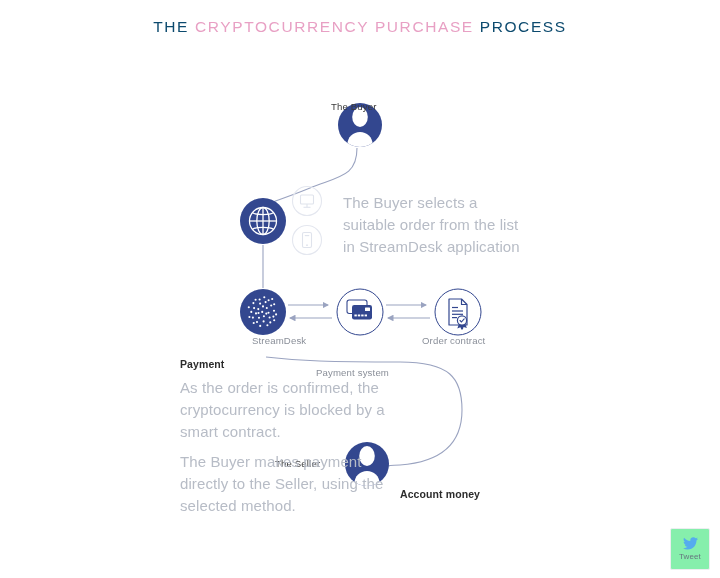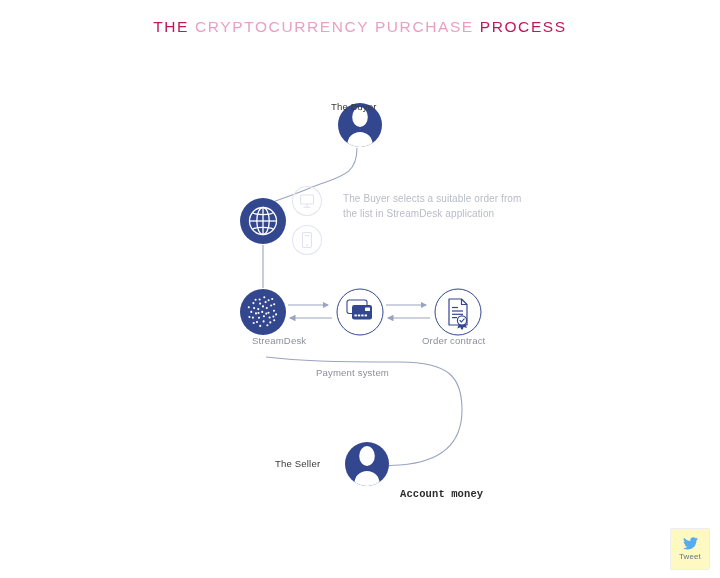--- a/index.html
+++ b/index.html
@@ -21,21 +21,21 @@
     position: absolute;
     top: 18px;
     left: 0;
     width: 720px;
     text-align: center;
     font-size: 15.5px;
     letter-spacing: 1.6px;
     font-weight: 400;
     white-space: nowrap;
   }
-  .title-gray { color: #be185d; margin-top: 16px; }
+  .title-gray { color: #0c4a6e; margin-top: 16px; }
   .title-pink { color: #e8a0c4; }
 
   
   .infographic {
     position: absolute;
     top: 0; left: 0;
     width: 720px;
     height: 578px;
   }
   .svg-layer {
@@ -47,55 +47,55 @@
   
   .block { position: absolute; }
   .block-title {
     font-size: 10.5px;
     font-weight: 700;
     color: #2b2b2b;
     margin: 0 0 7px 0;
     letter-spacing: 0.1px;
   }
   .block-para {
-    font-size: 10px;
+    font-size: 15px;
     color: #b7bcc6;
     line-height: 1.45;
     margin: 0 0 9px 0;
     letter-spacing: 0.1px;
   }
   .block-para:last-child { margin-bottom: 0; }
 
   .node-label {
     position: absolute;
     font-size: 9.6px;
     color: #8a8f99;
     white-space: nowrap;
     letter-spacing: 0.15px;
   }
   .node-label.dark { color: #3a3a3a; }
 
   #block-order   { left: 343px; top: 192px; width: 185px; }
   #block-payment { left: 180px; top: 358px; width: 215px; }
-  #block-account { left: 400px; top: 488px; width: 215px; font-family: Liberation Mono, monospace; }
+  #block-account { left: 400px; top: 488px; width: 215px; }
 
   #label-buyer        { left: 331px; top: 81px; margin-top: 20px; }
   #label-streamdesk   { left: 234px; top: 335px; margin-left: 18px; }
   #label-payment-sys  { left: 316px; top: 335px; margin-top: 32px; }
   #label-smart        { left: 422px; top: 335px; }
   #label-seller       { left: 275px; top: 458px; }
 
   
   .tweet-widget {
     position: absolute;
     right: 10px;
     bottom: 8px;
     width: 38px;
     height: 40px;
-    background: #fef9c3;
+    background: #86efac;
     border: 1px solid #eceef0;
     border-radius: 2px;
     display: flex;
     flex-direction: column;
     align-items: center;
     justify-content: center;
     cursor: pointer;
   }
   .tweet-widget .bird { line-height: 0; margin-bottom: 2px; }
   .tweet-label {
@@ -267,20 +267,25 @@
   <div class="node-label dark" id="label-buyer">The Buyer</div>
   <div class="node-label" id="label-streamdesk">StreamDesk</div>
   <div class="node-label" id="label-payment-sys">Payment system</div>
   <div class="node-label" id="label-smart">Order contract</div>
   <div class="node-label dark" id="label-seller">The Seller</div>
 
   <div class="block" id="block-order">
     <p class="block-para">The Buyer selects a suitable order from the list in StreamDesk application</p>
   </div>
 
+  <div class="block" id="block-payment">
+    <p class="block-title">Payment</p>
+    <p class="block-para">As the order is confirmed, the cryptocurrency is blocked by a smart contract.</p>
+    <p class="block-para">The Buyer makes payment directly to the Seller, using the selected method.</p>
+  </div>
 
   <div class="block" id="block-account">
     <p class="block-title">Account money</p>
   </div>
 </div>
 
 <div class="tweet-widget">
   <span class="bird">
     <svg width="15" height="13" viewBox="0 0 24 20" xmlns="http://www.w3.org/2000/svg">
       <path fill="#55acee" d="M24 2.4c-.9.4-1.8.7-2.8.8 1-.6 1.8-1.6 2.2-2.7-1 .6-2 1-3.1 1.2A4.9 4.9 0 0 0 11.8 6C7.7 5.8 4.1 3.8 1.7.8 1.2 1.6 1 2.5 1 3.5c0 1.7.9 3.2 2.2 4.1-.8 0-1.6-.2-2.2-.6 0 2.4 1.7 4.4 3.9 4.8-.4.1-.8.2-1.3.2-.3 0-.6 0-.9-.1.6 2 2.4 3.4 4.6 3.4-1.7 1.3-3.8 2.1-6.1 2.1H0a13.9 13.9 0 0 0 7.5 2.2c9.1 0 14-7.5 14-14v-.6c1-.7 1.8-1.6 2.5-2.6z"></path>

